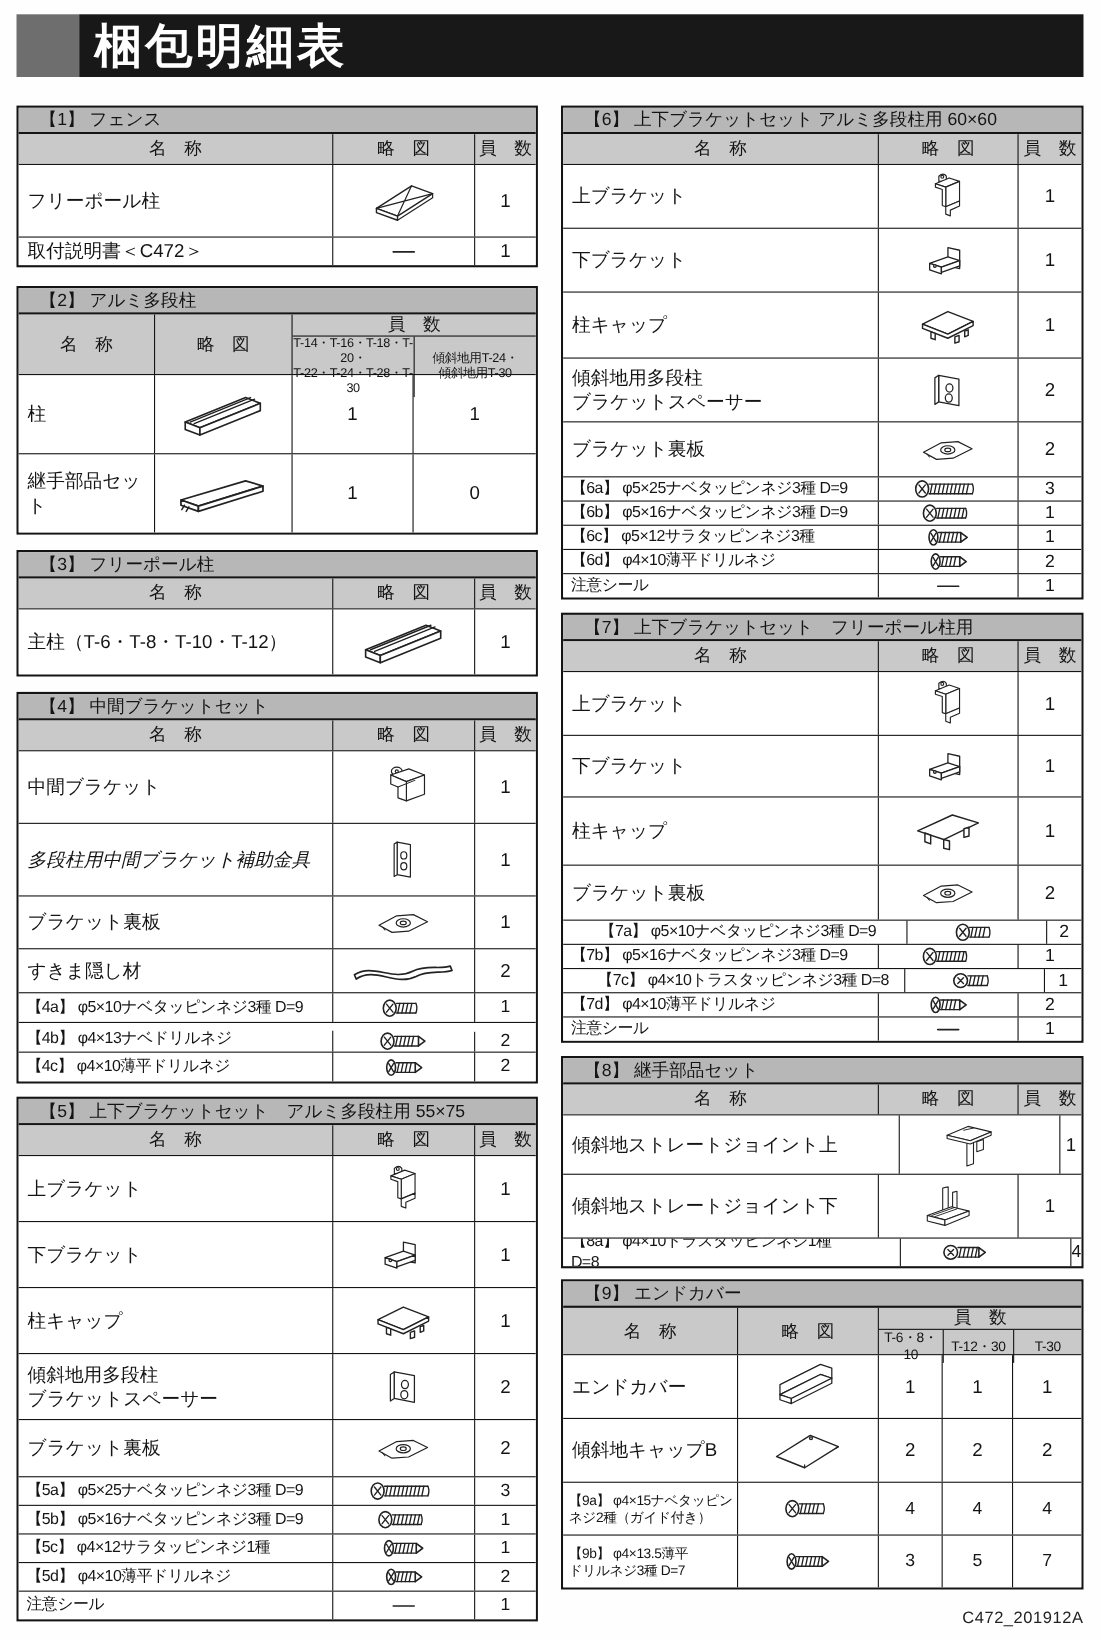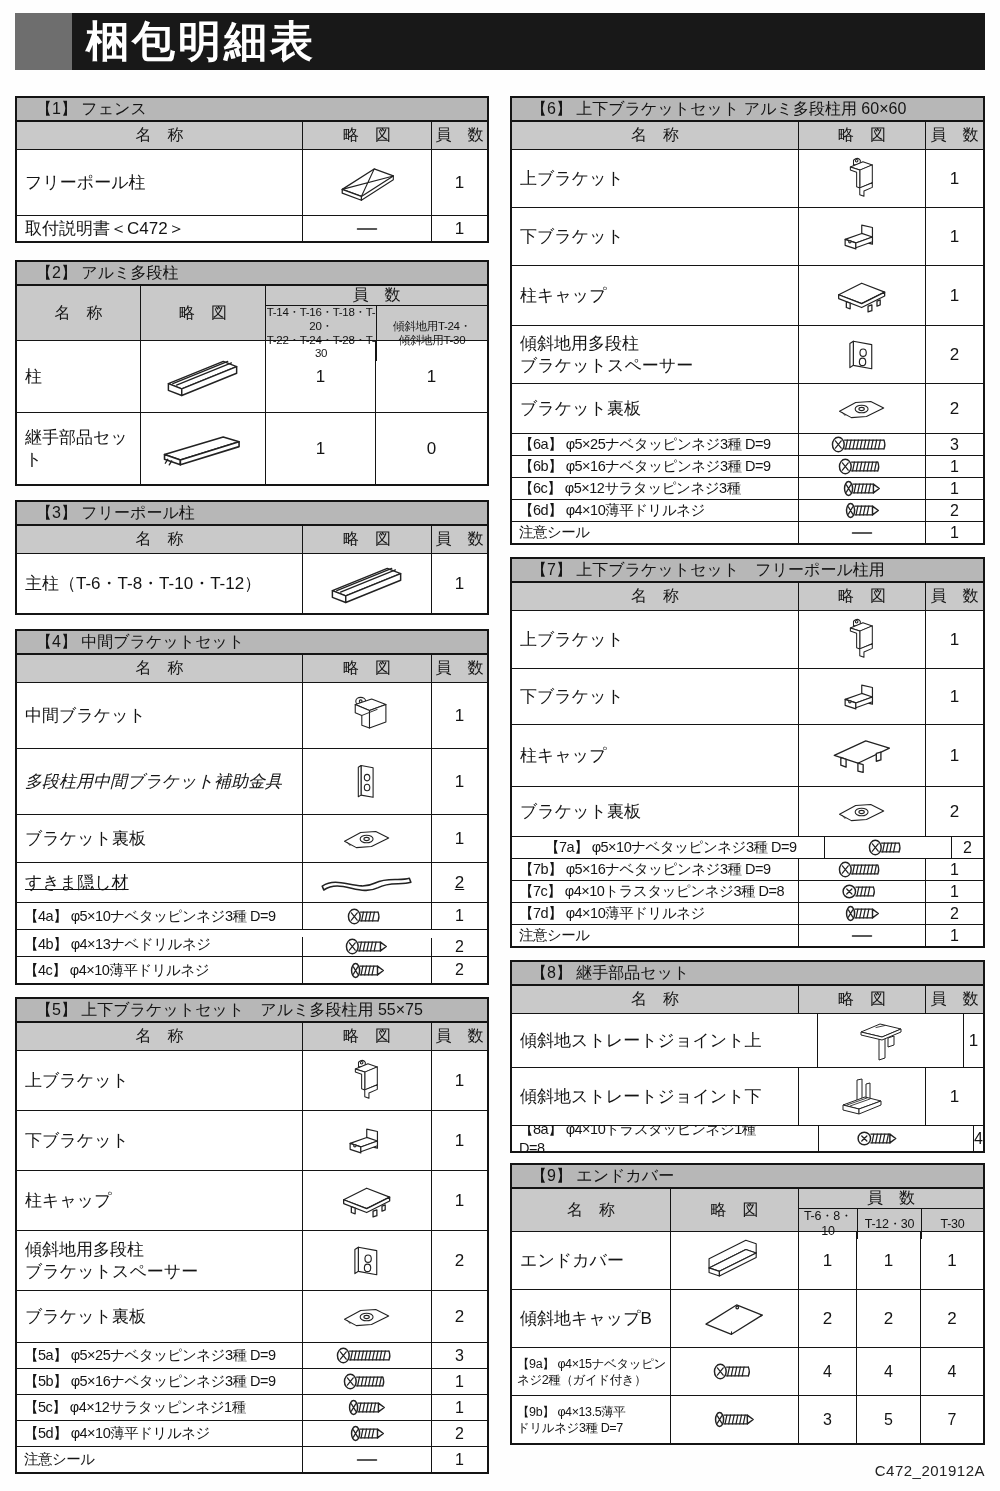--- a/index.html
+++ b/index.html
@@ -209,21 +209,21 @@
             <svg class="ic-med" viewBox="0 0 110 52">
               <path class="f" d="M14 30 L44 14 L72 12 L96 24 L64 40 L36 42 Z"></path>
               <ellipse class="f" cx="55" cy="26" rx="12" ry="7"></ellipse>
               <ellipse class="f" cx="55" cy="26" rx="5" ry="3"></ellipse>
               <path class="s" d="M20 33 L24 38"></path>
             </svg>
           </span>
         </div>
         <div class="cell qty" style="flex: 1 1 0%;">1</div>
       </div>
-      <div class="row" style="height: 40px; text-decoration: underline;">
+      <div class="row" style="height: 40px;">
         <div class="cell name" style="width: 285px;">すきま隠し材</div>
         <div class="cell sketch" style="width: 129px;">
           <span class="icw">
             <svg class="ic-med" viewBox="0 0 130 36">
               <path class="f" d="M8 22 C30 8 52 30 76 18 C92 10 108 16 120 12 L122 17 C110 21 94 16 80 24 C56 36 32 12 10 27 Z"></path>
             </svg>
           </span>
         </div>
         <div class="cell qty" style="flex: 1 1 0%;">2</div>
       </div>
@@ -736,21 +736,21 @@
               <path class="s" d="M42.5 7 L40 19"></path>
               <path class="s" d="M47.5 7 L45 19"></path>
               <path class="s" d="M52.5 7 L50 19"></path>
               <path class="s" d="M54.5 7 Q57 13 54.5 19"></path>
             </svg>
           </span>
         </div>
         <div class="cell qty" style="flex: 1 1 0%;">1</div>
       </div>
       <div class="row small" style="height: 22px;">
-        <div class="cell name" style="width: 286px;">【7c】 φ4×10トラスタッピンネジ3種 D=8</div>
+        <div class="cell name" style="width: 286px; margin-left: 24px;">【7c】 φ4×10トラスタッピンネジ3種 D=8</div>
         <div class="cell sketch" style="width: 127px;">
           <span class="icw">
             <svg class="ic-sm" viewBox="0 0 54 26">
               <ellipse class="f" cx="10" cy="13" rx="8.5" ry="8.5"></ellipse>
               <path class="s" d="M6.5 9.5 L13.5 16.5 M13.5 9.5 L6.5 16.5"></path>
               <path class="s" d="M19 7 L43 7 M19 19 L43 19"></path>
               <path class="s" d="M23 7 L20.5 19"></path>
               <path class="s" d="M28 7 L25.5 19"></path>
               <path class="s" d="M33 7 L30.5 19"></path>
               <path class="s" d="M38 7 L35.5 19"></path>

